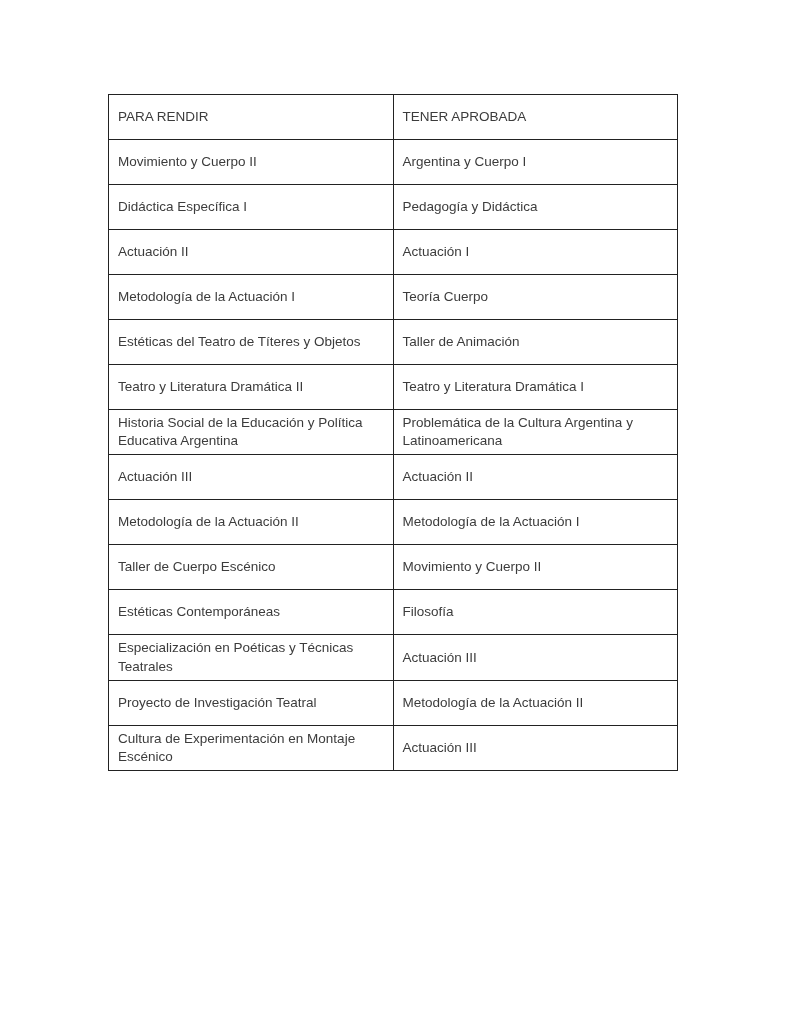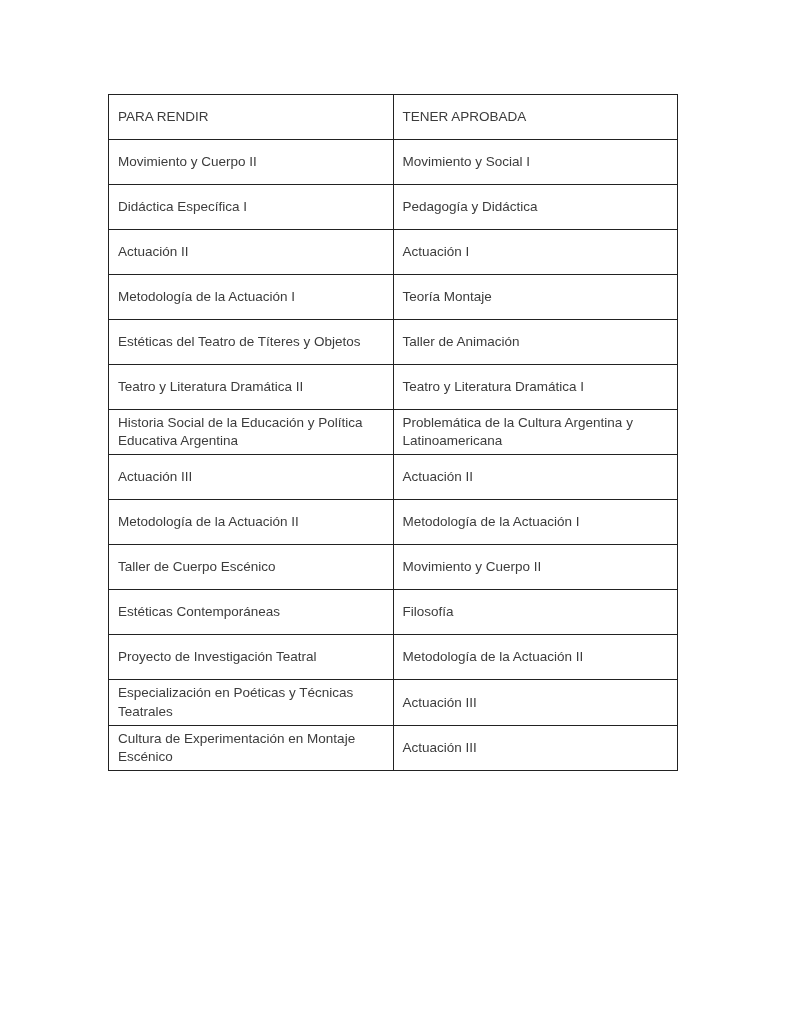--- a/index.html
+++ b/index.html
@@ -47,36 +47,36 @@
   <table class="prereq">
     <thead>
       <tr>
         <th>PARA RENDIR</th>
         <th>TENER APROBADA</th>
       </tr>
     </thead>
     <tbody>
   <tr>
     <td>Movimiento y Cuerpo II</td>
-    <td>Movimiento y Social I</td>
+    <td>Argentina y Cuerpo I</td>
   </tr>
 
   <tr>
     <td>Didáctica Específica I</td>
     <td>Pedagogía y Didáctica</td>
   </tr>
 
   <tr>
     <td>Actuación II</td>
     <td>Actuación I</td>
   </tr>
 
   <tr>
     <td>Metodología de la Actuación I</td>
-    <td>Teoría Montaje</td>
+    <td>Teoría Cuerpo</td>
   </tr>
 
   <tr>
     <td>Estéticas del Teatro de Títeres y Objetos</td>
     <td>Taller de Animación</td>
   </tr>
 
   <tr>
     <td>Teatro y Literatura Dramática II</td>
     <td>Teatro y Literatura Dramática I</td>
@@ -104,27 +104,27 @@
   </tr>
 
 
 
   <tr>
     <td>Estéticas Contemporáneas</td>
     <td>Filosofía</td>
   </tr>
 
   <tr>
-    <td>Proyecto de Investigación Teatral</td>
-    <td>Metodología de la Actuación II</td>
+    <td>Especialización en Poéticas y Técnicas Teatrales</td>
+    <td>Actuación III</td>
   </tr>
 
   <tr>
-    <td>Especialización en Poéticas y Técnicas Teatrales</td>
-    <td>Actuación III</td>
+    <td>Proyecto de Investigación Teatral</td>
+    <td>Metodología de la Actuación II</td>
   </tr>
 
   <tr>
     <td>Cultura de Experimentación en Montaje Escénico</td>
     <td>Actuación III</td>
   </tr>
 </tbody>
   </table>
 </div>
 

